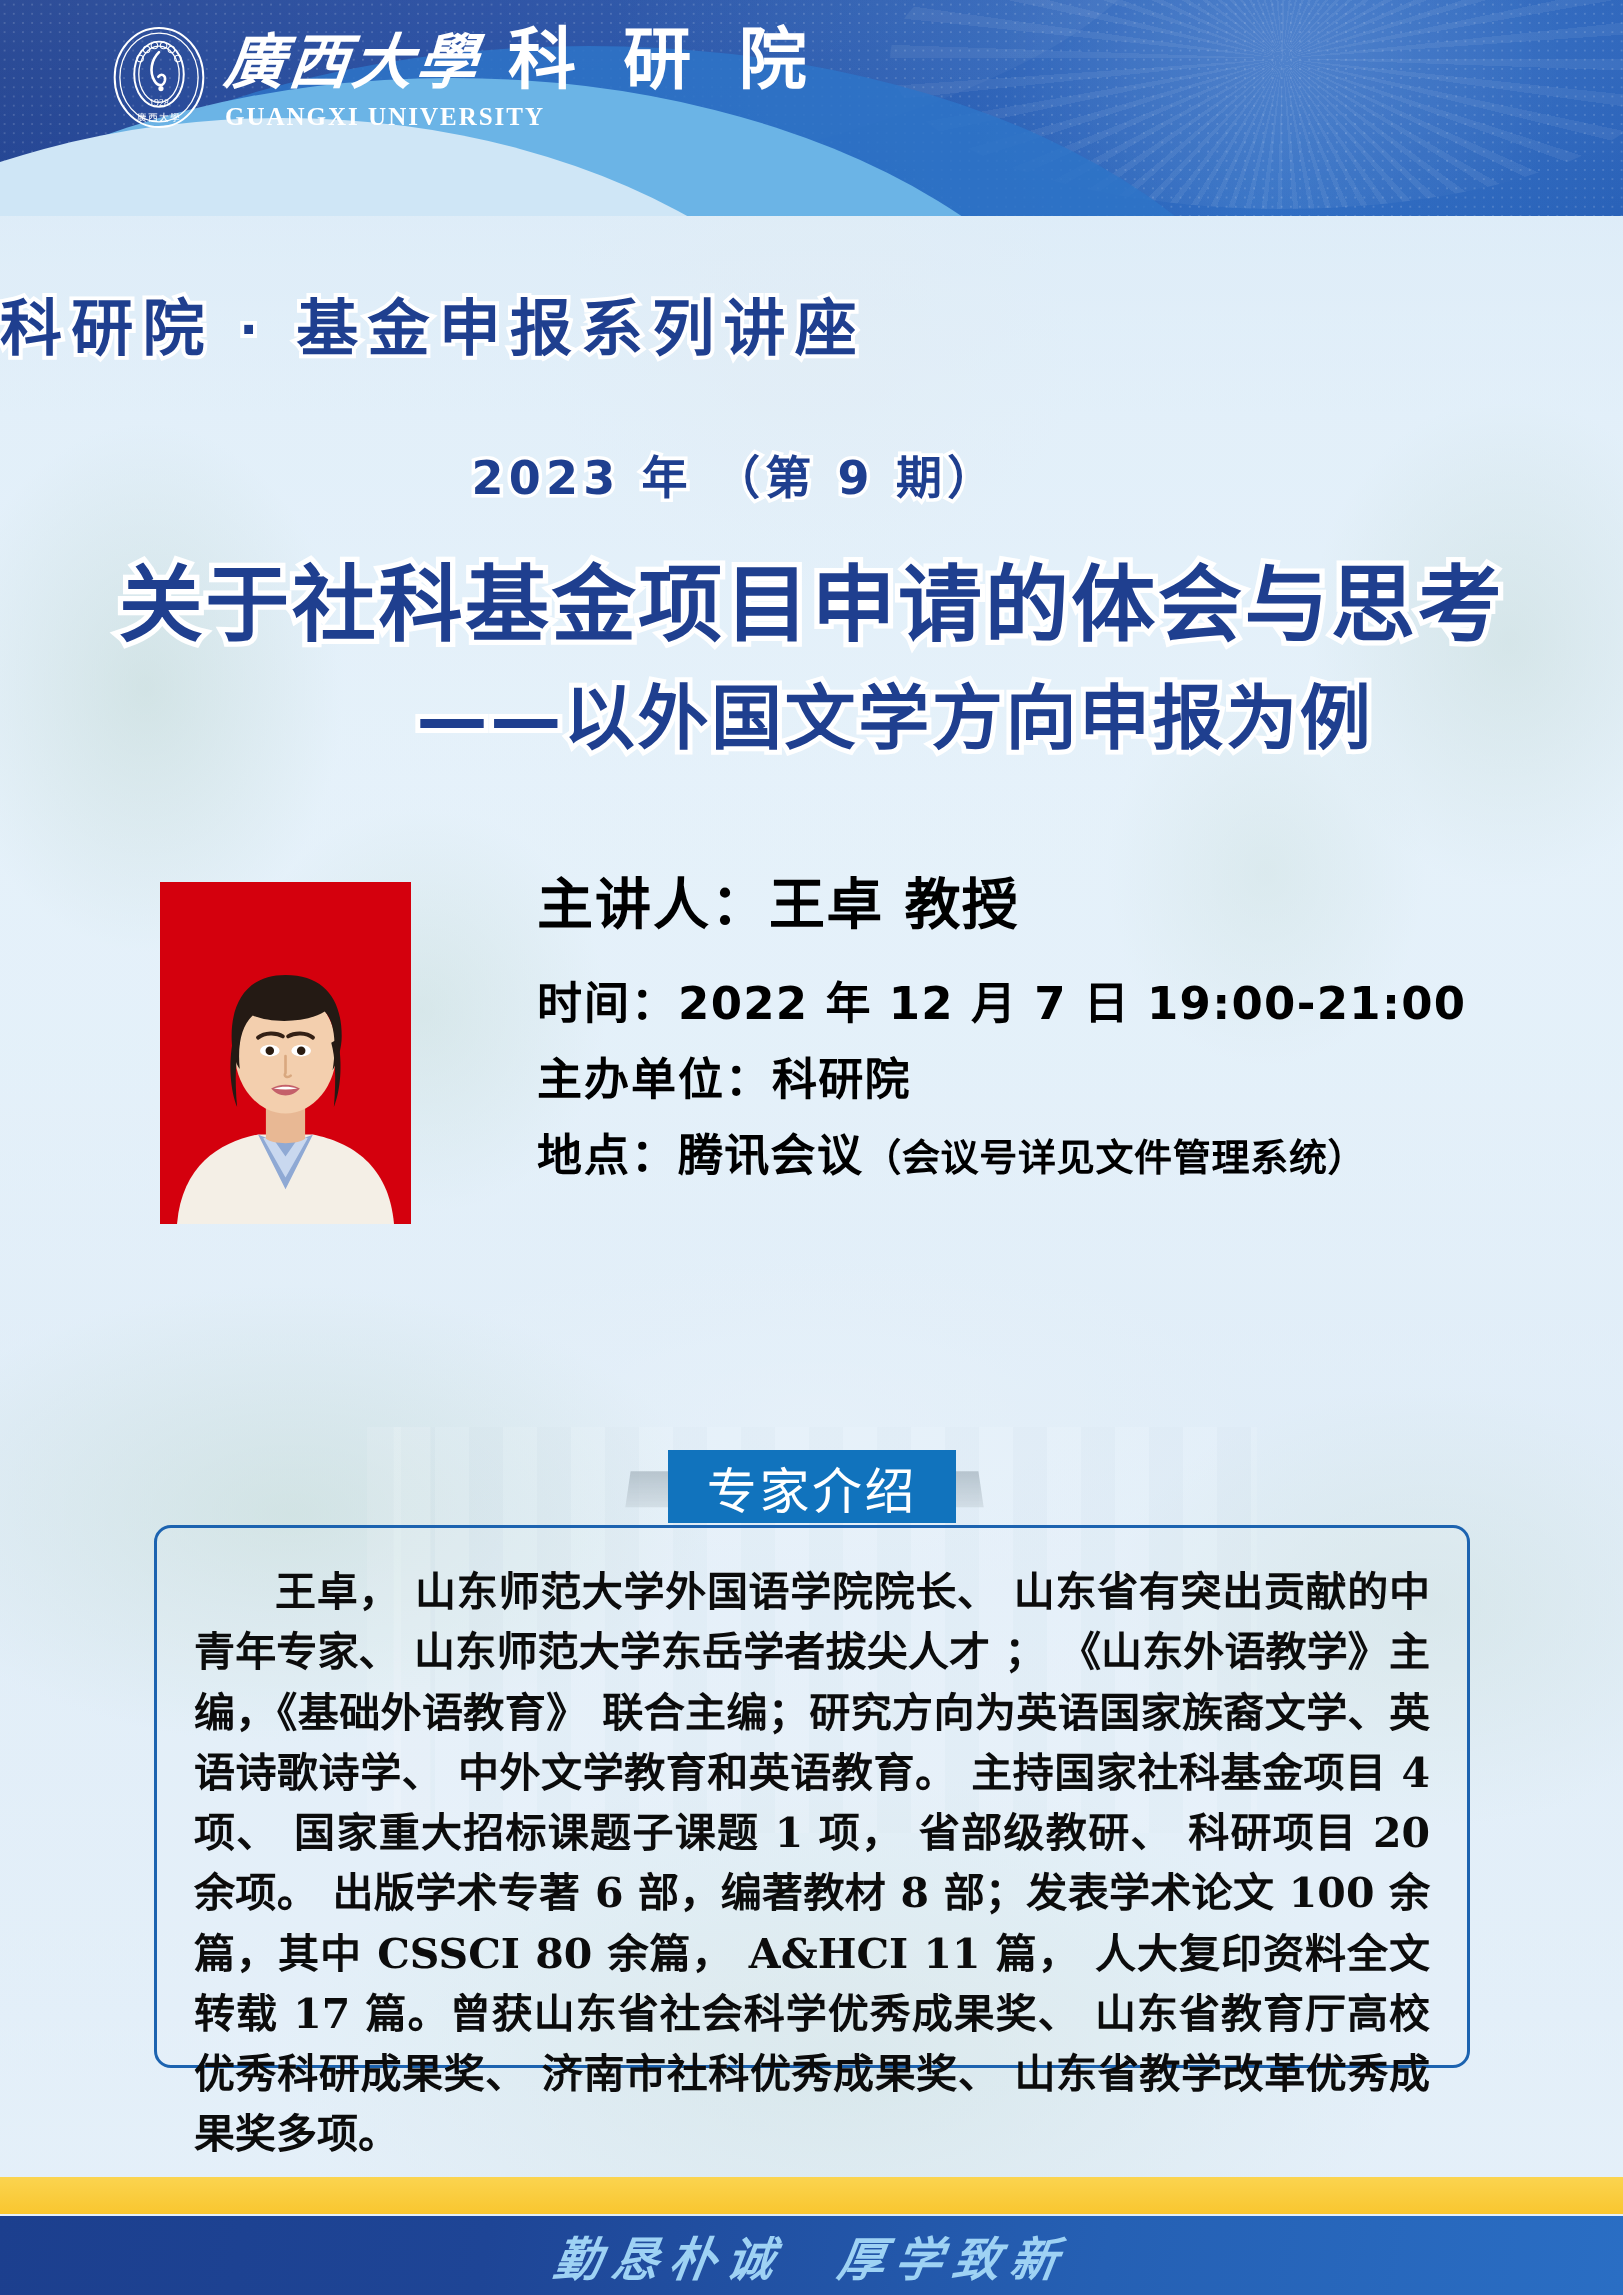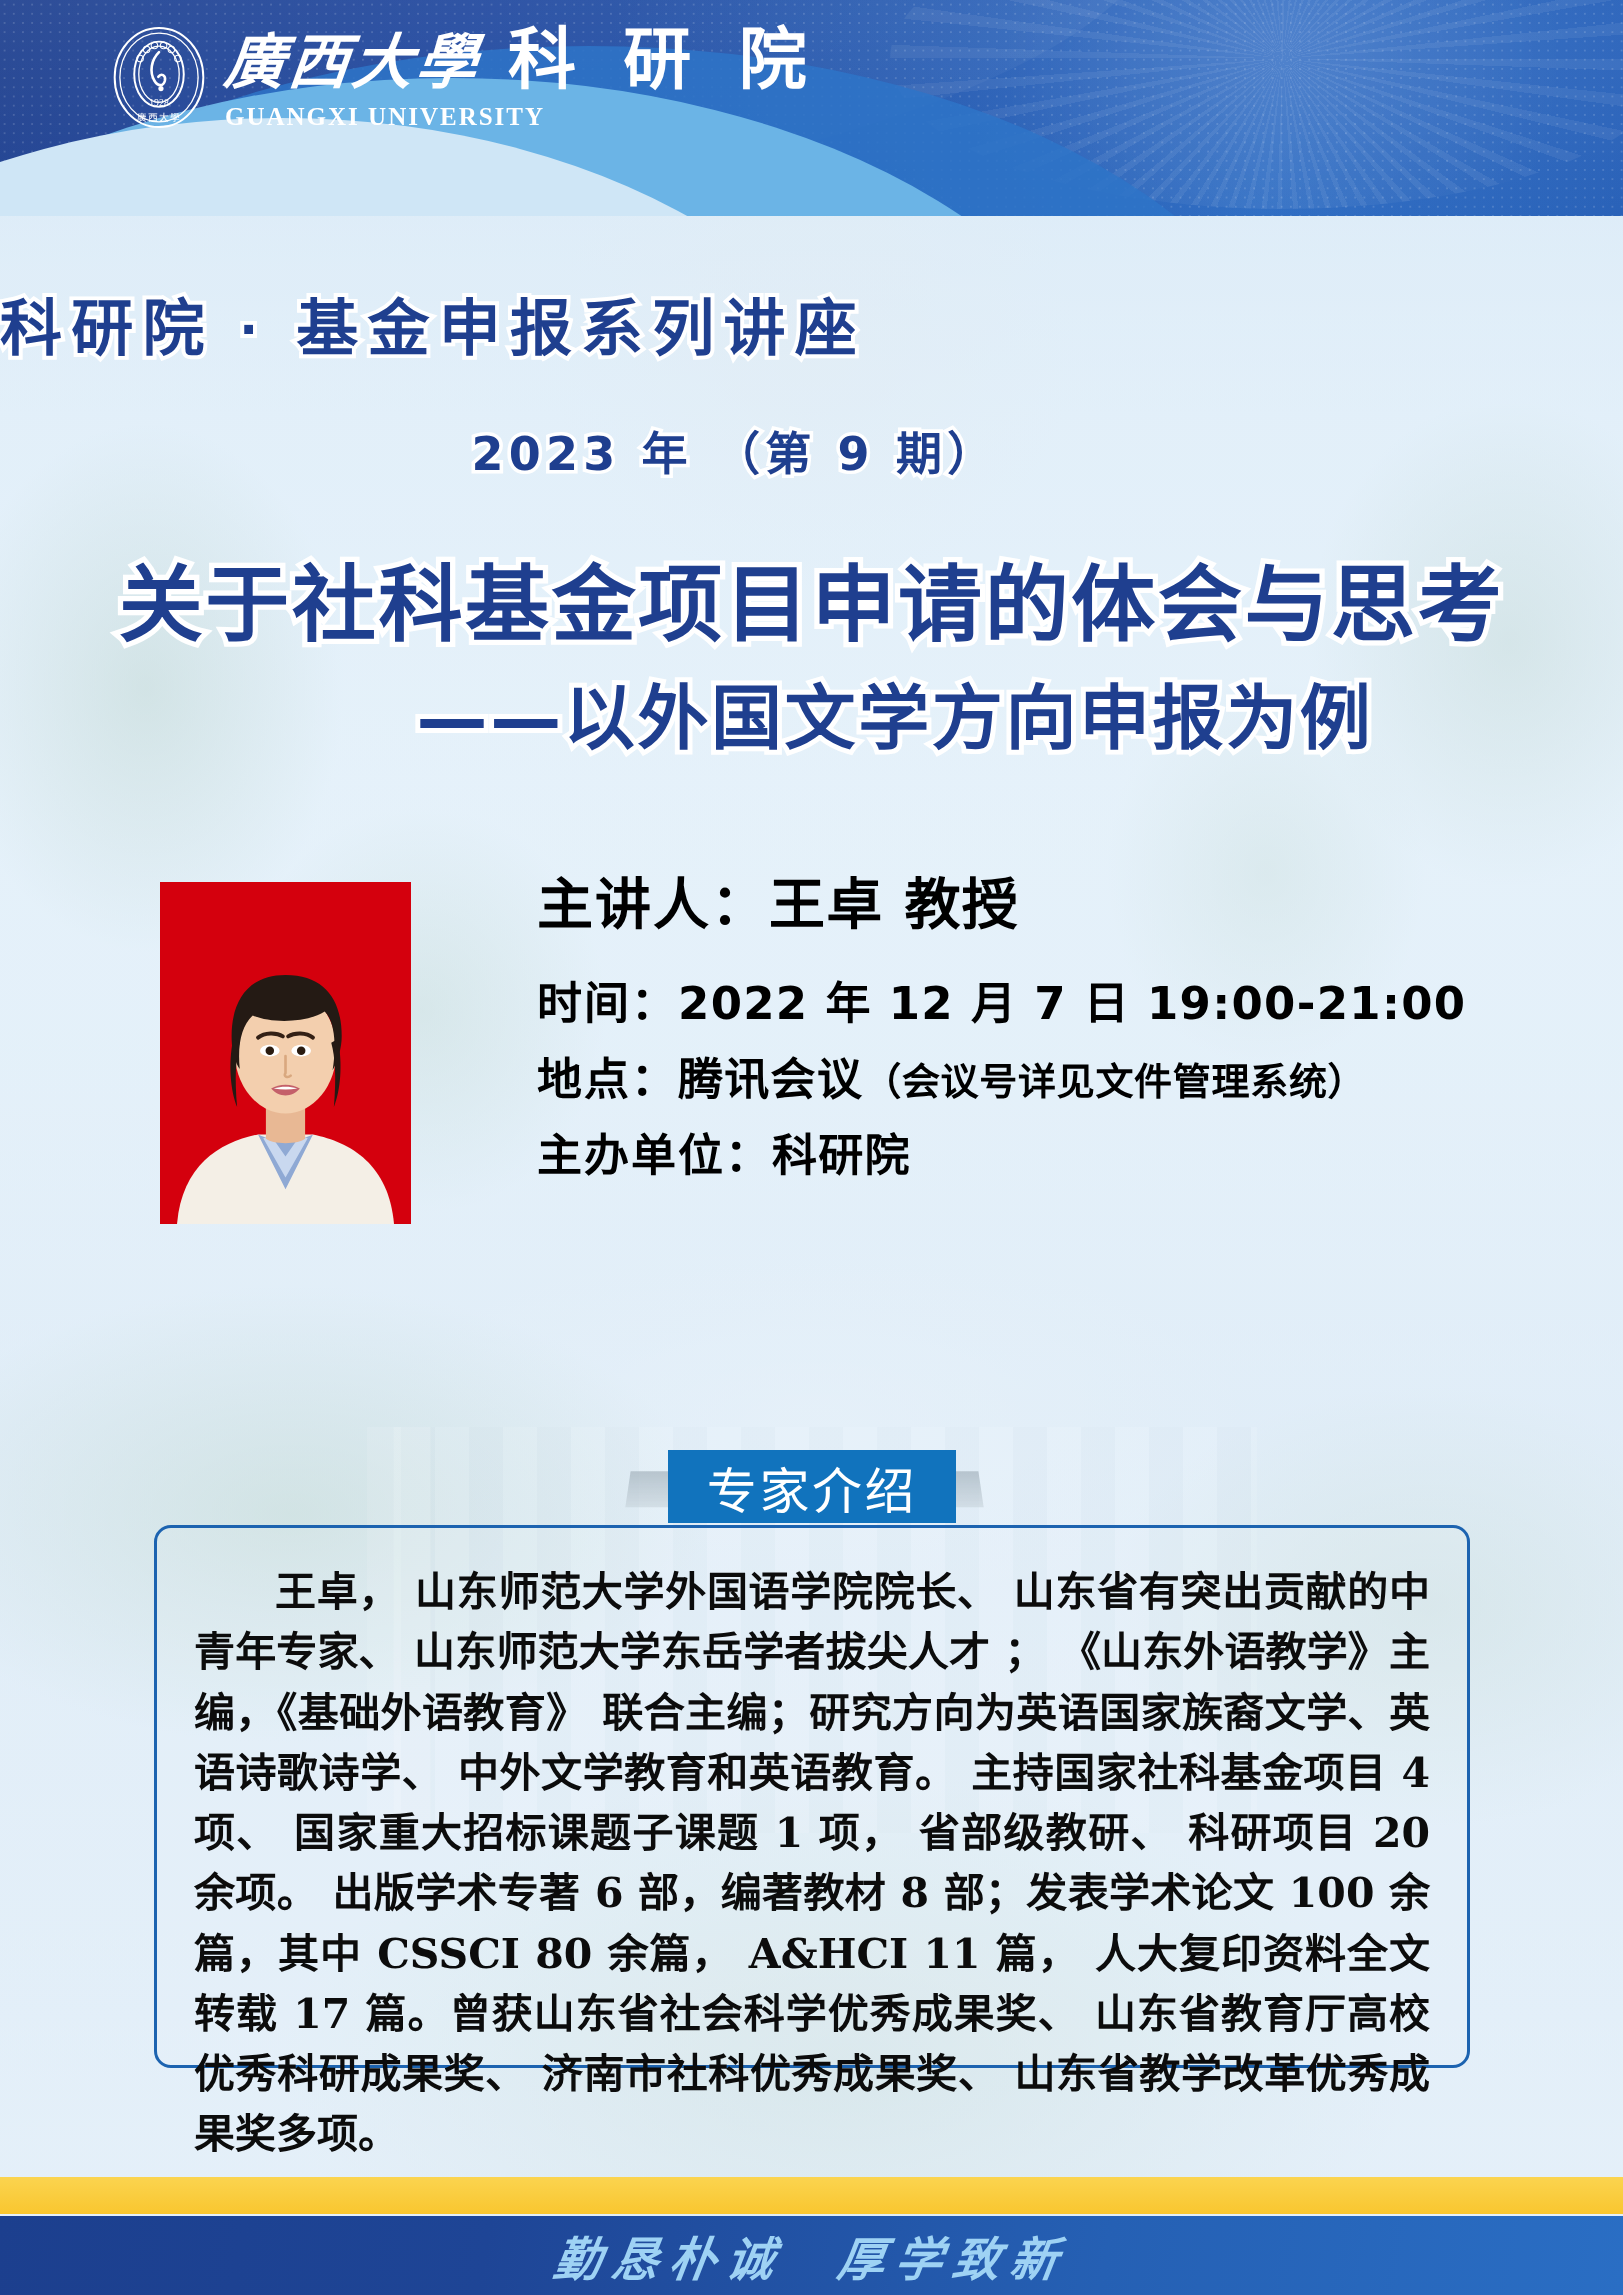--- a/index.html
+++ b/index.html
@@ -200,21 +200,21 @@
     font-size: 62px;
     font-weight: 700;
     letter-spacing: 9.2px;
     color: #1f3f8f;
     -webkit-text-stroke: 7.9px #ffffff;
     paint-order: stroke fill;
     text-shadow: 0 0 0.7px #fff;
   }
   .issue-line {
     position: absolute;
-    left: 0; top: 417px;
+    left: 0; top: 441px;
     width: 1470px;
     text-align: center;
     font-family: "DejaVu Sans", "Liberation Sans", sans-serif;
     font-size: 46px;
     font-weight: 700;
     letter-spacing: 5.2px;
     color: #1f3f8f;
     -webkit-text-stroke: 7.2px #ffffff;
     paint-order: stroke fill;
   }
@@ -442,24 +442,24 @@
   </div>
 
   <div class="details">
     <div class="detail-row speaker">
       <span class="lbl">主讲人：</span><span class="val">王卓 教授</span>
     </div>
     <div class="detail-row">
       <span class="lbl">时间：</span><span class="val">2022 年 12 月 7 日 19:00-21:00</span>
     </div>
     <div class="detail-row">
-      <span class="lbl">地点：</span><span class="val">腾讯会议</span><span class="note">（会议号详见文件管理系统）</span>
+      <span class="lbl">主办单位：</span><span class="val">科研院</span>
     </div>
     <div class="detail-row">
-      <span class="lbl">主办单位：</span><span class="val">科研院</span>
+      <span class="lbl">地点：</span><span class="val">腾讯会议</span><span class="note">（会议号详见文件管理系统）</span>
     </div>
   </div>
 
   <div class="expert-badge">
     <span>专家介绍</span>
   </div>
 
   <div class="bio-box">
     <div class="bio-text">王卓， 山东师范大学外国语学院院长、 山东省有突出贡献的中青年专家、 山东师范大学东岳学者拔尖人才 ； 《山东外语教学》主编，《基础外语教育》 联合主编；研究方向为英语国家族裔文学、英语诗歌诗学、 中外文学教育和英语教育。 主持国家社科基金项目 4 项、 国家重大招标课题子课题 1 项， 省部级教研、 科研项目 20 余项。 出版学术专著 6 部，编著教材 8 部；发表学术论文 100 余篇，其中 CSSCI 80 余篇， A&amp;HCI 11 篇， 人大复印资料全文转载 17 篇。曾获山东省社会科学优秀成果奖、 山东省教育厅高校优秀科研成果奖、 济南市社科优秀成果奖、 山东省教学改革优秀成果奖多项。</div>
   </div>

